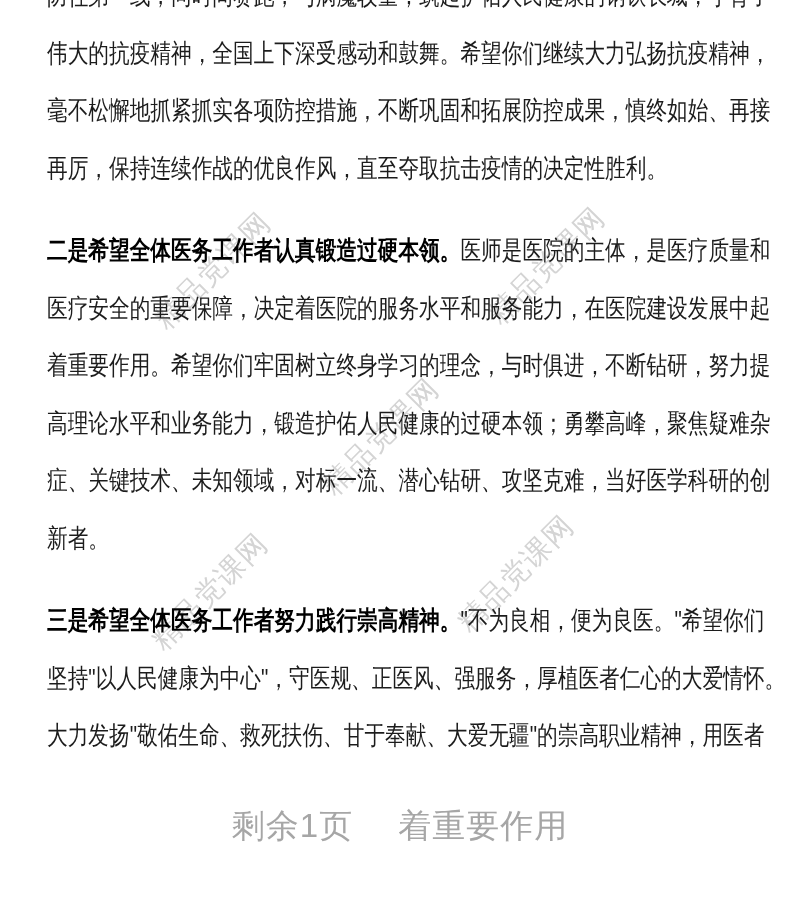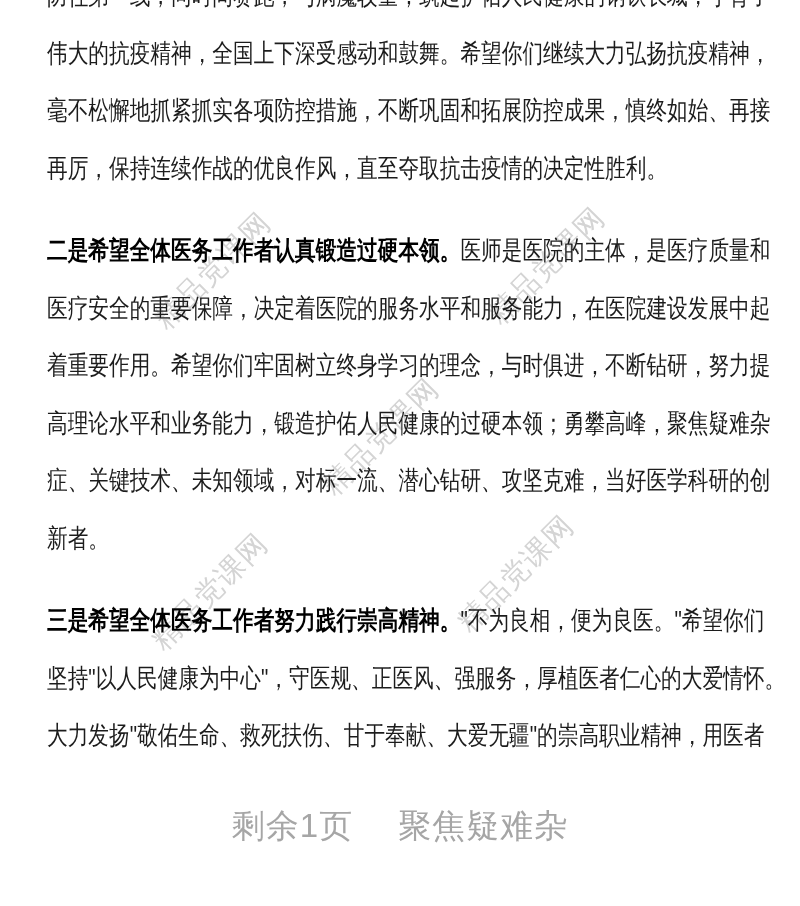--- a/index.html
+++ b/index.html
@@ -90,15 +90,15 @@
         <div class="line"><span>新者。</span></div>
       </div>
       <div class="para">
         <div class="line"><b style="color: rgb(0, 0, 0);">三是希望全体医务工作者努力践行崇高精神。</b><span>"不为良相，便为良医。"希望你们</span></div>
         <div class="line"><span>坚持"以人民健康为中心"，守医规、正医风、强服务，厚植医者仁心的大爱情怀。</span></div>
         <div class="line"><span>大力发扬"敬佑生命、救死扶伤、甘于奉献、大爱无疆"的崇高职业精神，用医者</span></div>
       </div>
     </div>
   <div class="footer" style="color: rgb(166, 166, 166);">
     <span>剩余1页</span>
-    <span>聚焦疑难杂</span>
+    <span>着重要作用</span>
   </div>
 </div>
 
 </body></html>

